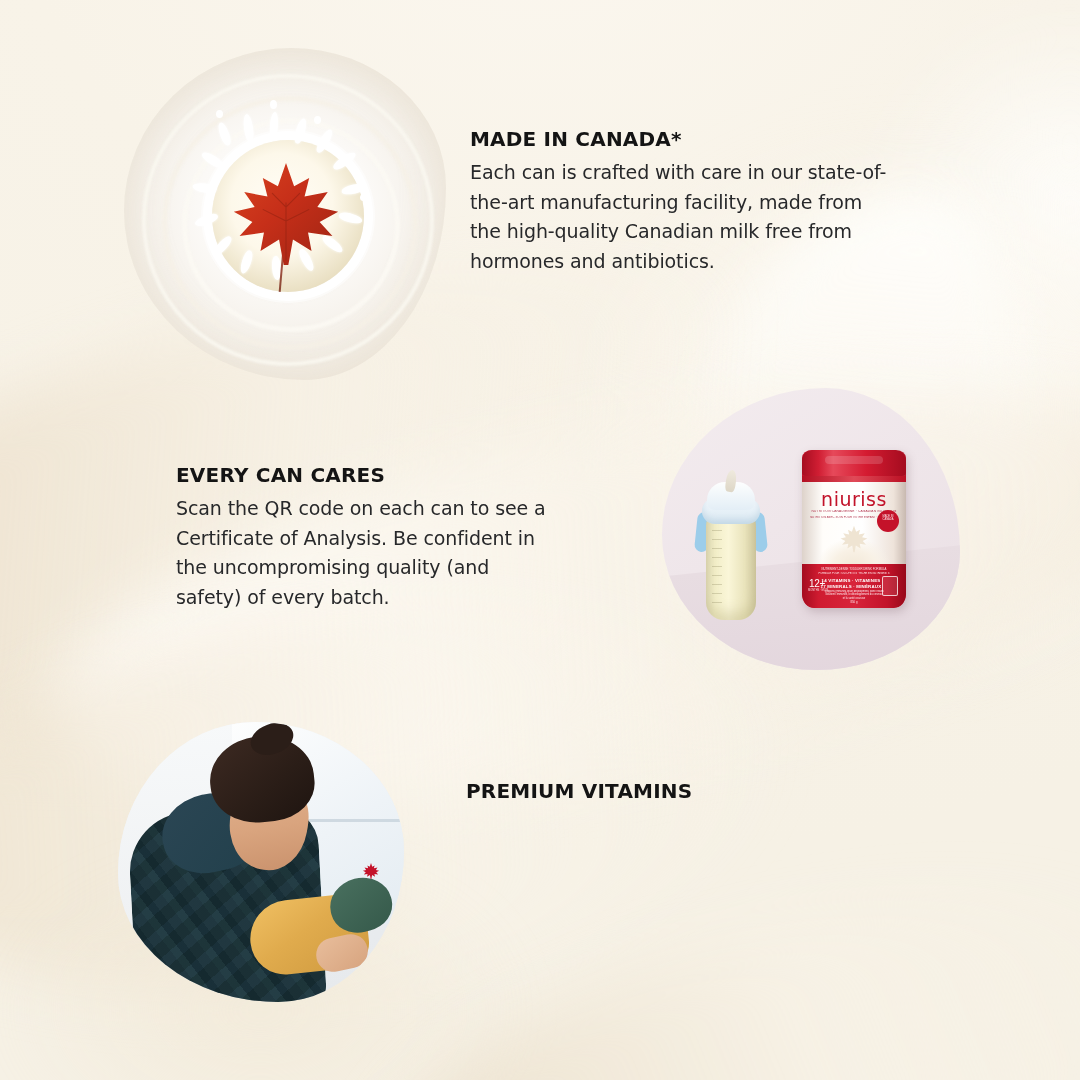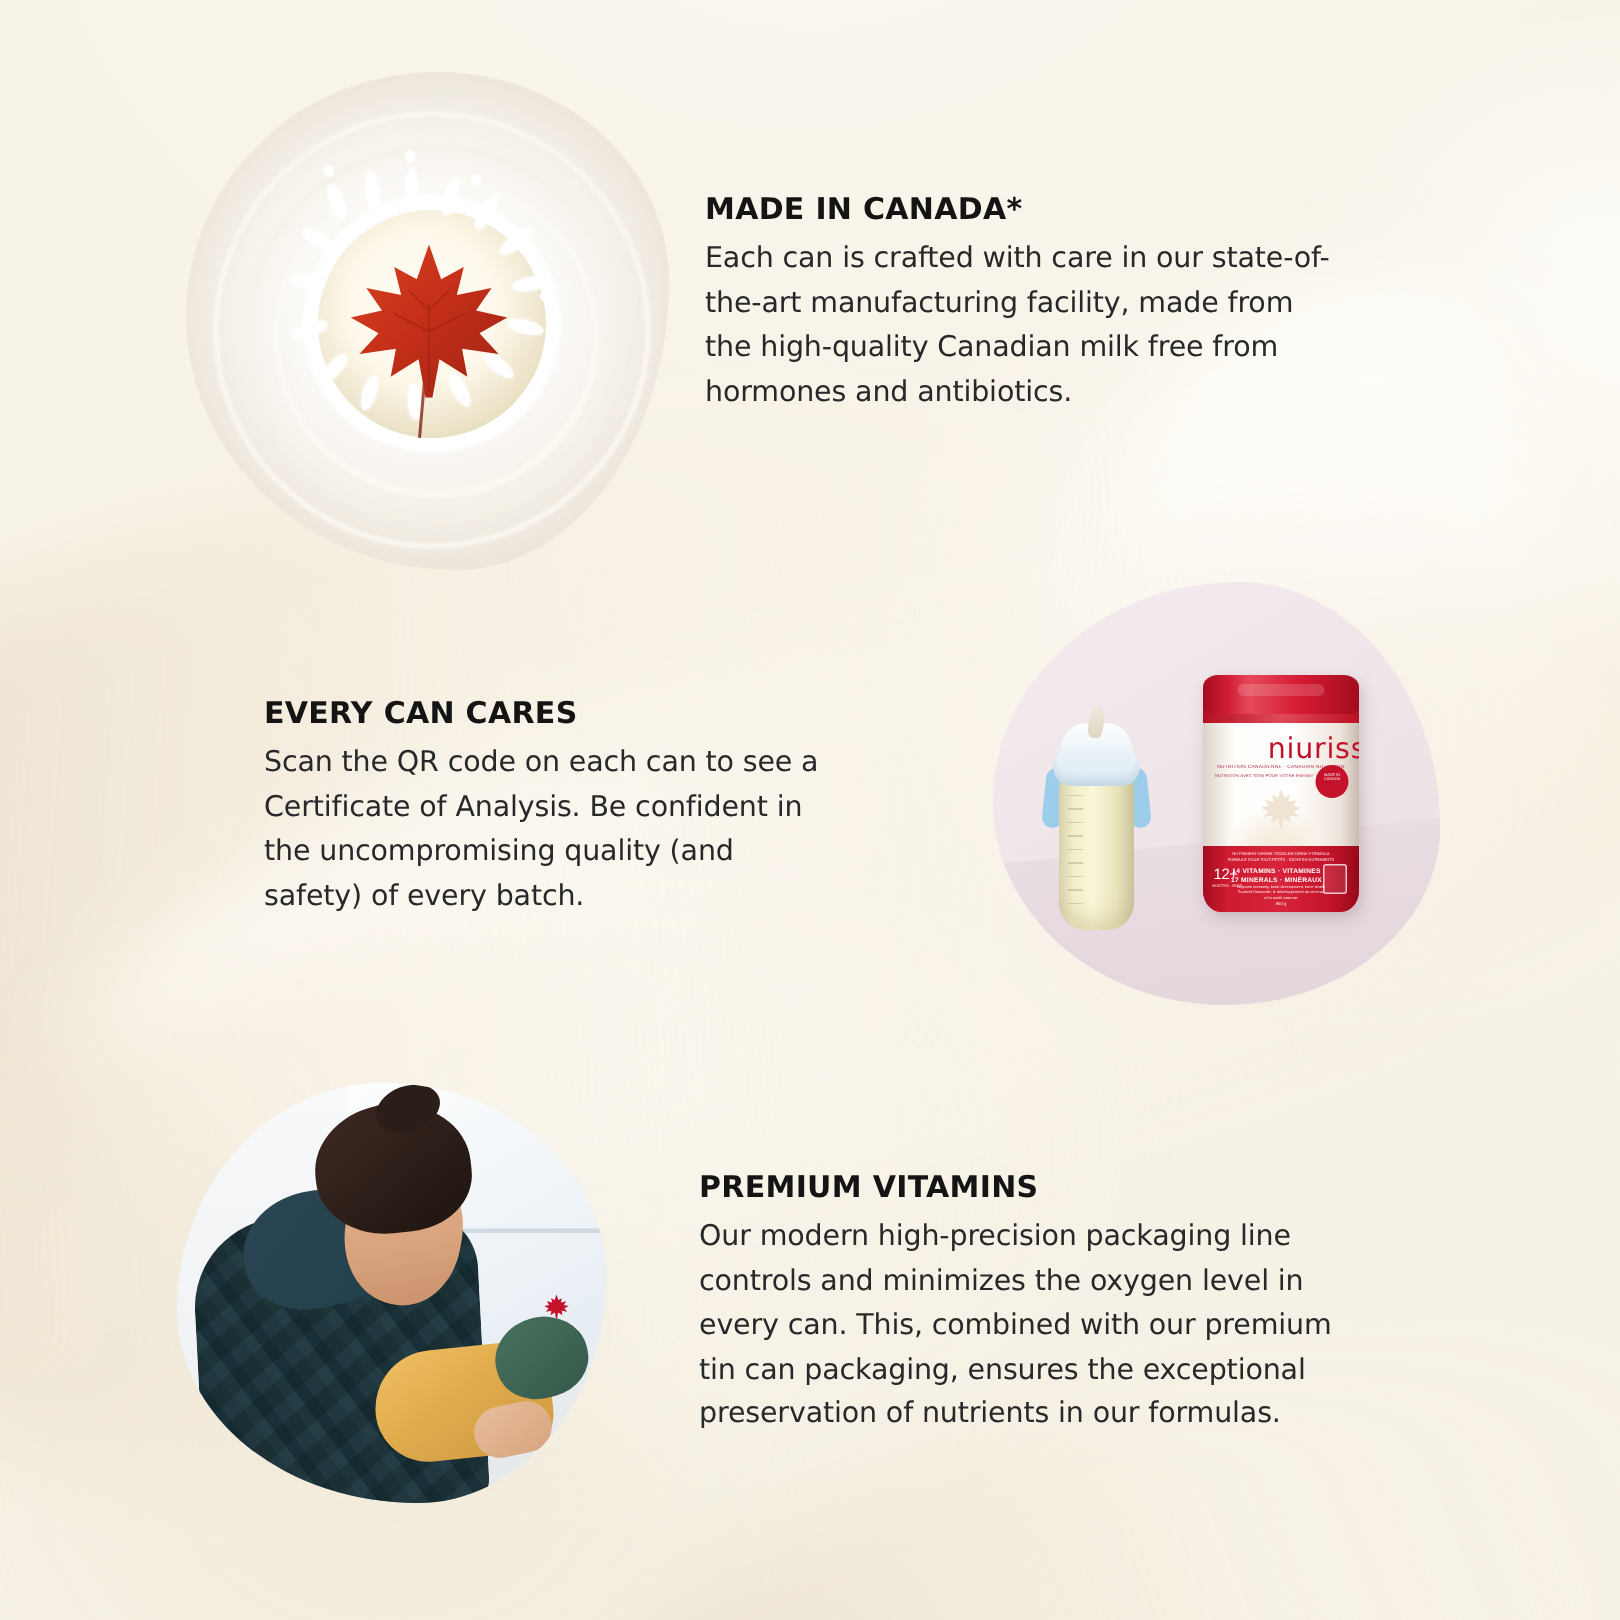--- a/index.html
+++ b/index.html
@@ -192,21 +192,20 @@
   .can-brand {
     position: absolute;
     left: 0; top: 38px;
     width: 100%;
     text-align: center;
     font-family: "DejaVu Sans", sans-serif;
     font-size: 19px;
     font-weight: 400;
     letter-spacing: .5px;
     color: #c2132a;
-    padding-left: 24px;
   }
   .can-sub1, .can-sub2 {
     position: absolute;
     left: 8px; width: calc(100% - 16px);
     text-align: center;
     color: #b0304a;
     line-height: 1.1;
     overflow: hidden;
     white-space: nowrap;
     text-overflow: clip;
@@ -615,17 +614,16 @@
     <p class="txt-body">Scan the QR code on each can to see a Certificate of Analysis. Be confident in the uncompromising quality (and safety) of every batch.</p>
   </div>
 
   <div class="txt-block" id="block-canada">
     <h2 class="txt-head">MADE IN CANADA*</h2>
     <p class="txt-body">Each can is crafted with care in our state-of-the-art manufacturing facility, made from the high-quality Canadian milk free from hormones and antibiotics.</p>
   </div>
 
   <div class="txt-block" id="block-premium">
     <h2 class="txt-head">PREMIUM VITAMINS</h2>
-    <p class="txt-body">Our modern high-precision packaging line controls and minimizes the oxygen level in every can. This, combined with our premium tin can packaging, ensures the exceptional preservation of nutrients in our formulas.</p>
   </div>
 
 
 </div>
 
 </body></html>

